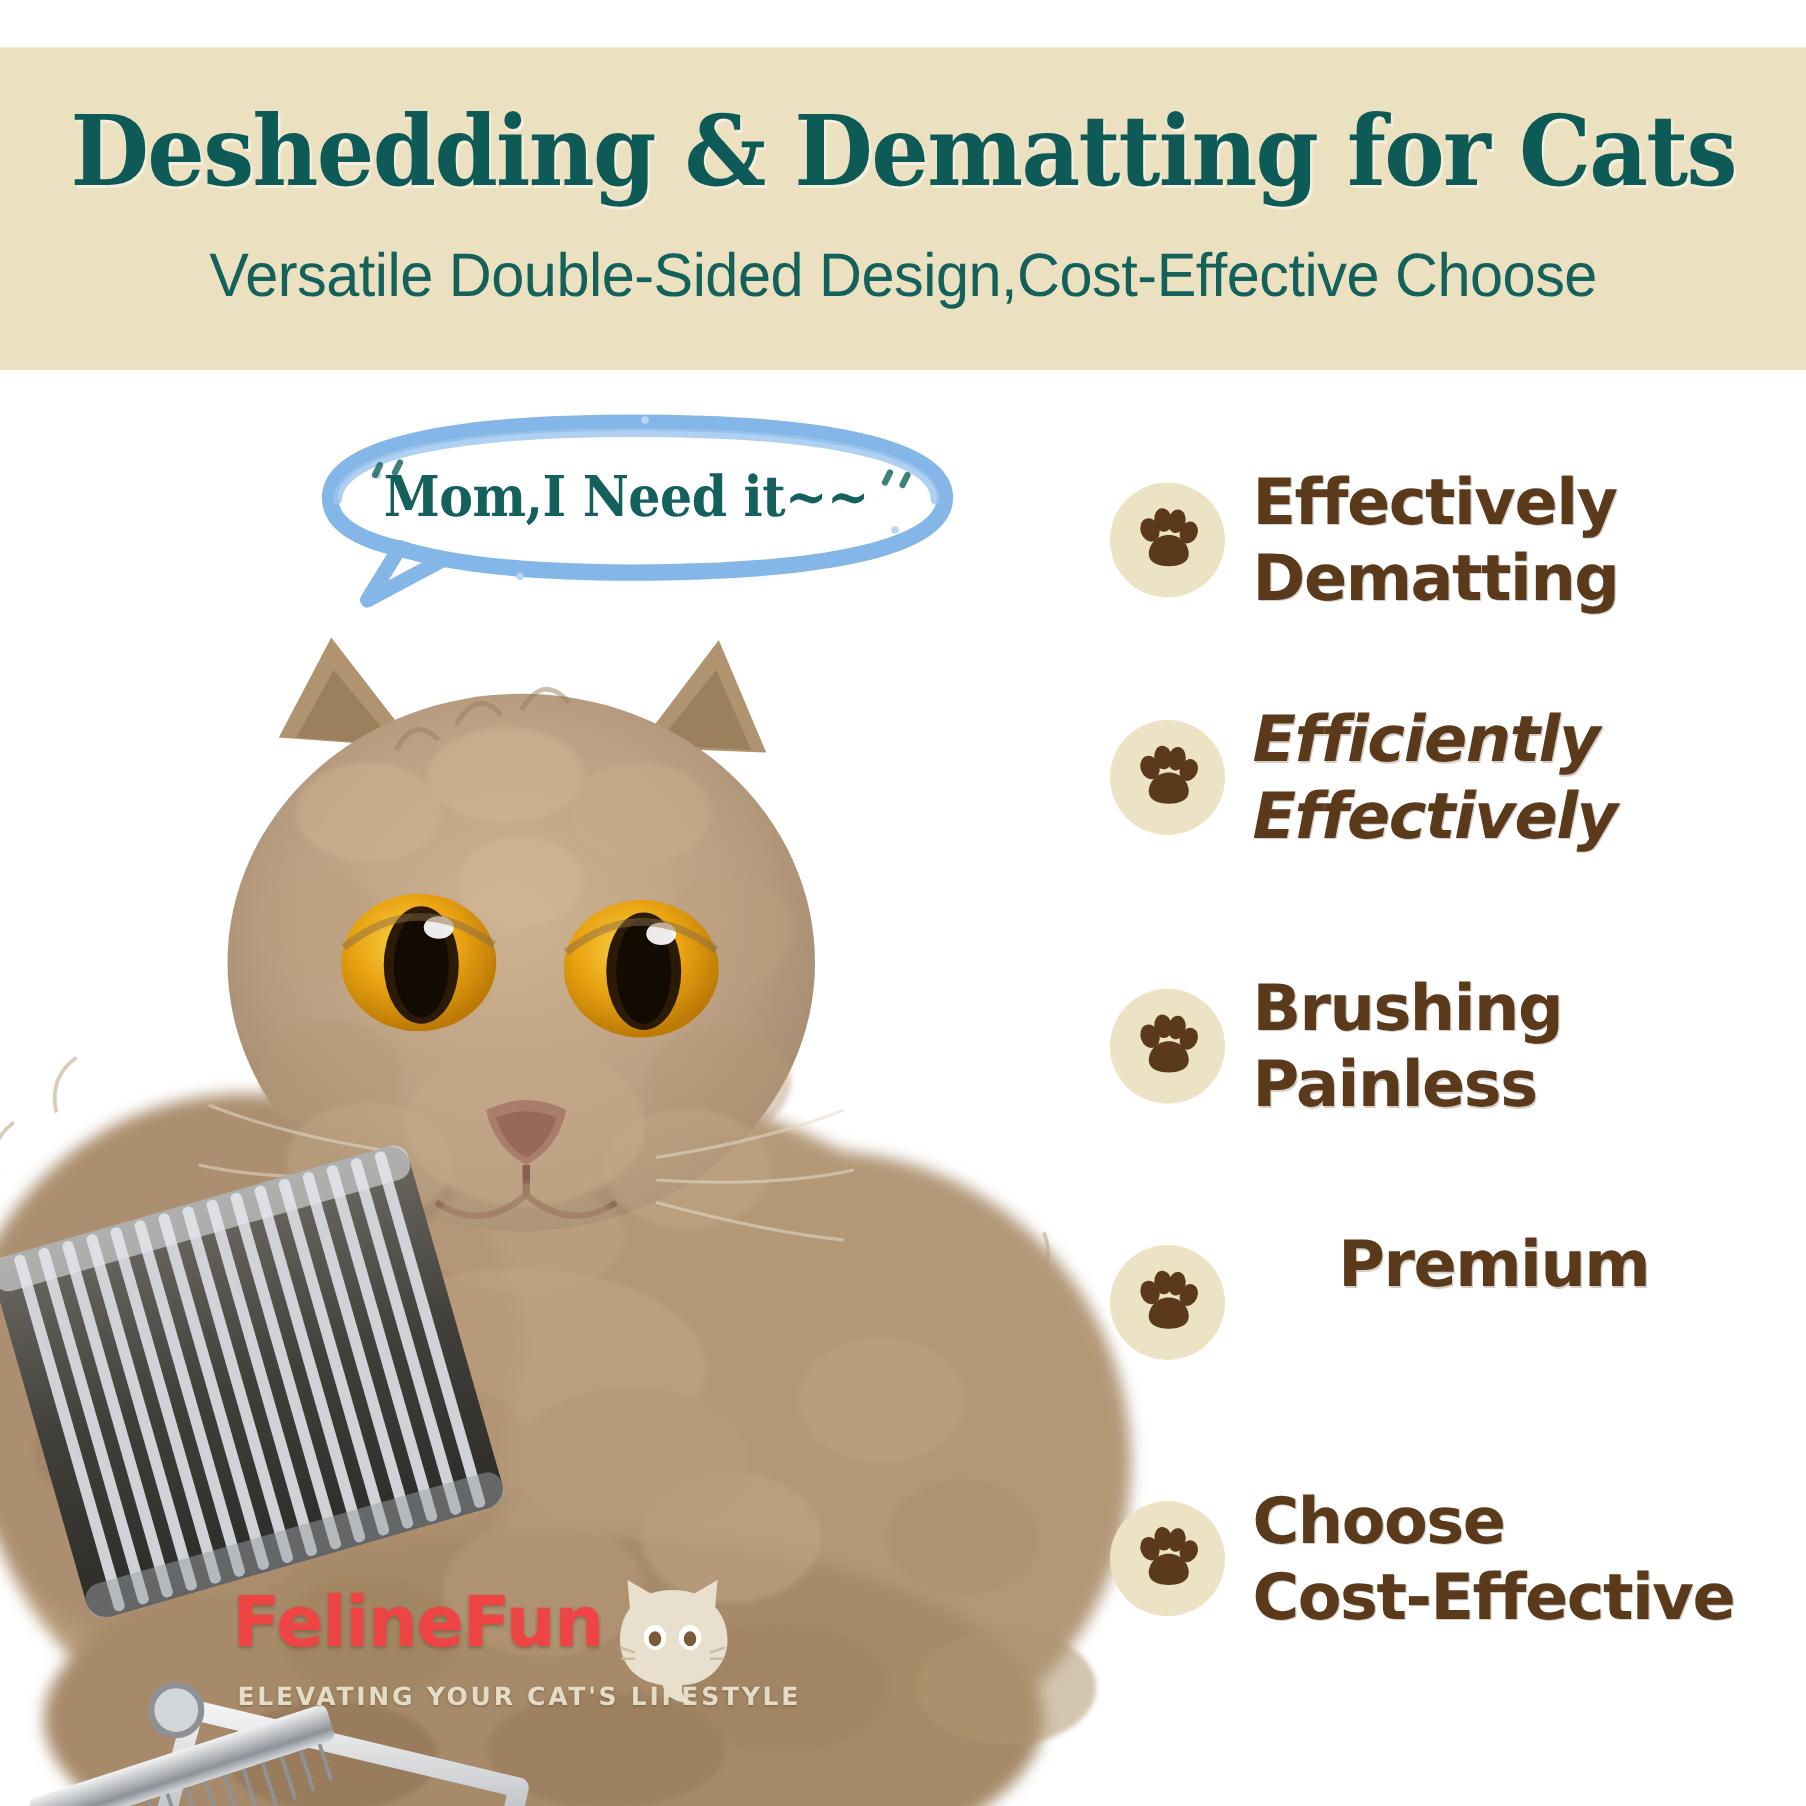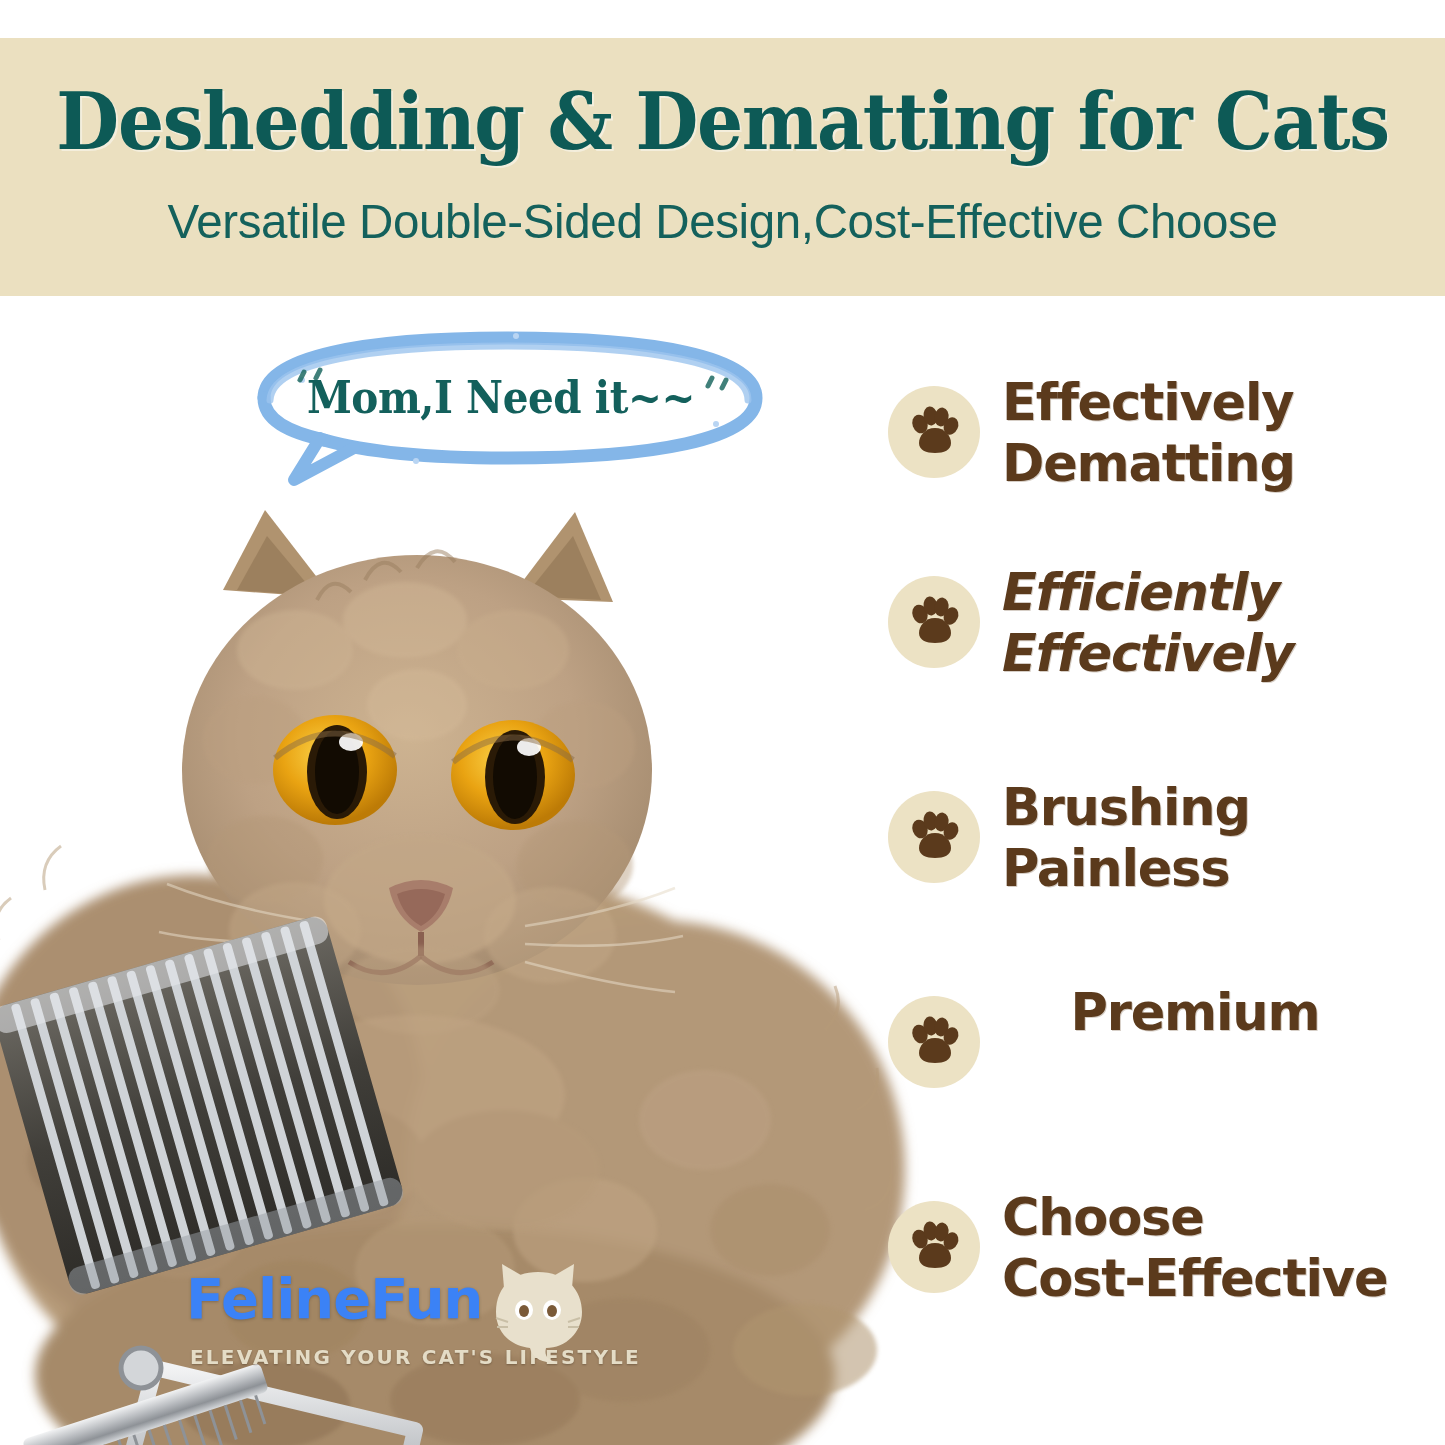--- a/index.html
+++ b/index.html
@@ -94,21 +94,21 @@
     left: 186px; top: 1268px;
     width: 420px; height: 125px;
   }
   .brand-name {
     position: absolute;
     left: 0; top: 0;
     font-family: "DejaVu Sans", sans-serif;
     font-weight: bold;
     font-size: 56px;
     line-height: 62px;
-    color: #3b82f6;
+    color: #ef4444;
     letter-spacing: -1px;
     white-space: nowrap;
     text-shadow: 0 1px 3px rgba(60,45,30,0.35);
   }
   .brand-tagline {
     position: absolute;
     left: 4px; top: 76px;
     font-family: "DejaVu Sans", sans-serif;
     font-weight: bold;
     font-size: 20px;

